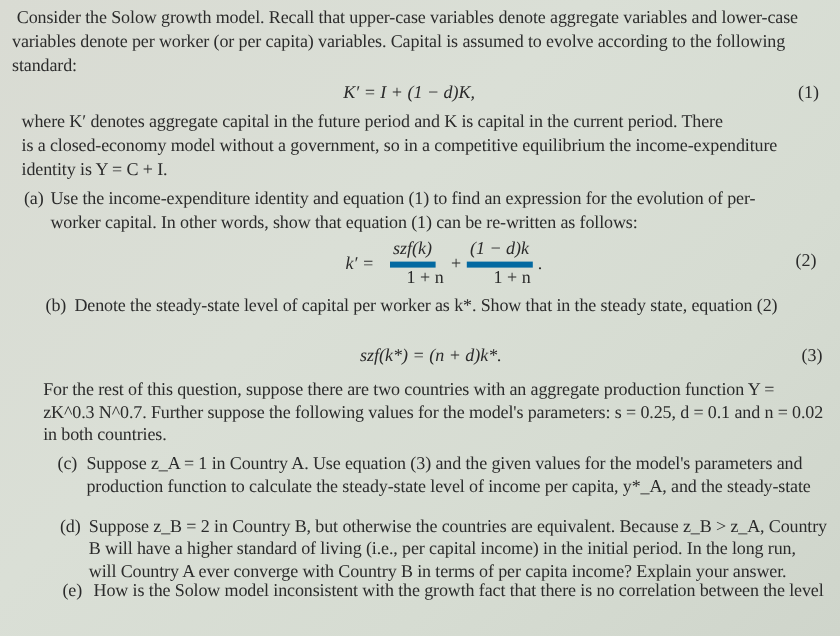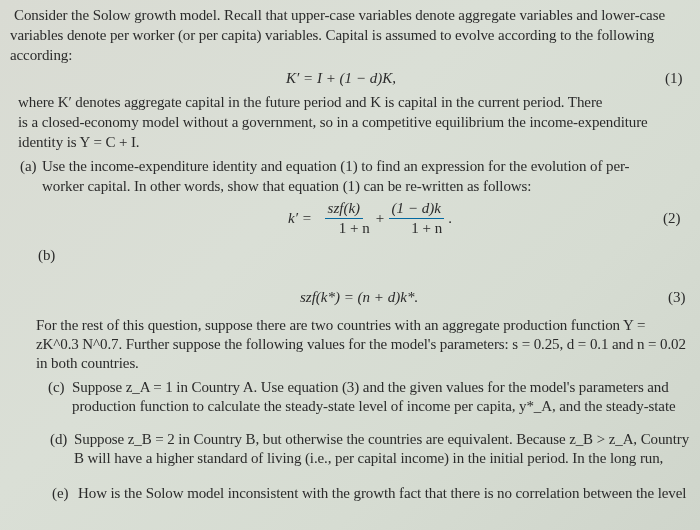--- a/index.html
+++ b/index.html
@@ -45,40 +45,40 @@
       white-space: nowrap;
     }
     .frac {
       display: inline-flex;
       flex-direction: column;
       align-items: center;
       vertical-align: middle;
       margin: 0 3px;
     }
     .frac .num {
-      border-bottom: 1px solid #0369a1;
+      border-bottom: 5px solid #0369a1;
       padding: 0 3px 1px 3px;
       line-height: 17px;
     }
     .frac .den {
       padding: 1px 3px 0 3px;
       line-height: 17px;
       font-style: normal;
       margin-left: 21px;
     }
     .up { font-style: normal; }
   </style>
 </head>
 <body>
 
 <div class="page">
 
   <div class="txt" style="left:14px; top:6px;">Consider the Solow growth model. Recall that upper-case variables denote aggregate variables and lower-case</div>
   <div class="txt" style="left:10px; top:26px;">variables denote per worker (or per capita) variables. Capital is assumed to evolve according to the following</div>
-  <div class="txt" style="left:10px; top:46px;">according:</div>
+  <div class="txt" style="left:10px; top:46px;">standard:</div>
 
   <div class="eq" style="left:286px; top:70px;">K′ = I + (1 − d)K,</div>
   <div class="eqnum" style="left:665px; top:70px;">(1)</div>
 
   <div class="txt" style="left:18px; top:93px;">where K′ denotes aggregate capital in the future period and K is capital in the current period. There</div>
   <div class="txt" style="left:18px; top:133px;">identity is Y = C + I.</div>
   <div class="txt" style="left:18px; top:113px;">is a closed-economy model without a government, so in a competitive equilibrium the income-expenditure</div>
 
   <div class="txt" style="left:20px; top:157px;">(a)</div>
   <div class="txt" style="left:42px; top:157px;">Use the income-expenditure identity and equation (1) to find an expression for the evolution of per-</div>
@@ -93,32 +93,34 @@
     <span class="up">+</span>
     <span class="frac">
       <span class="num">(1 − d)k</span>
       <span class="den">1 + n</span>
     </span>
     <span class="up">.</span>
   </div>
   <div class="eqnum" style="left:663px; top:210px;">(2)</div>
 
   <div class="txt" style="left:38px; top:246px;">(b)</div>
+  <div class="txt" style="left:62px; top:246px;">Denote the steady-state level of capital per worker as k*. Show that in the steady state, equation (2)</div>
 
   <div class="eq" style="left:300px; top:289px;">szf(k*) = (n + d)k*.</div>
   <div class="eqnum" style="left:668px; top:289px;">(3)</div>
 
   <div class="txt" style="left:36px; top:316px;">For the rest of this question, suppose there are two countries with an aggregate production function Y =</div>
   <div class="txt" style="left:36px; top:335px;">zK^0.3 N^0.7. Further suppose the following values for the model's parameters: s = 0.25, d = 0.1 and n = 0.02</div>
   <div class="txt" style="left:36px; top:354px;">in both countries.</div>
 
   <div class="txt" style="left:48px; top:378px;">(c)</div>
   <div class="txt" style="left:72px; top:378px;">Suppose z_A = 1 in Country A. Use equation (3) and the given values for the model's parameters and</div>
   <div class="txt" style="left:72px; top:397px;">production function to calculate the steady-state level of income per capita, y*_A, and the steady-state</div>
 
   <div class="txt" style="left:50px; top:430px;">(d)</div>
   <div class="txt" style="left:74px; top:430px;">Suppose z_B = 2 in Country B, but otherwise the countries are equivalent. Because z_B &gt; z_A, Country</div>
   <div class="txt" style="left:74px; top:449px;">B will have a higher standard of living (i.e., per capital income) in the initial period. In the long run,</div>
+  <div class="txt" style="left:74px; top:468px;">will Country A ever converge with Country B in terms of per capita income? Explain your answer.</div>
 
   <div class="txt" style="left:52px; top:484px;">(e)</div>
   <div class="txt" style="left:78px; top:484px;">How is the Solow model inconsistent with the growth fact that there is no correlation between the level</div>
 
 </div>
 
 </body></html>

